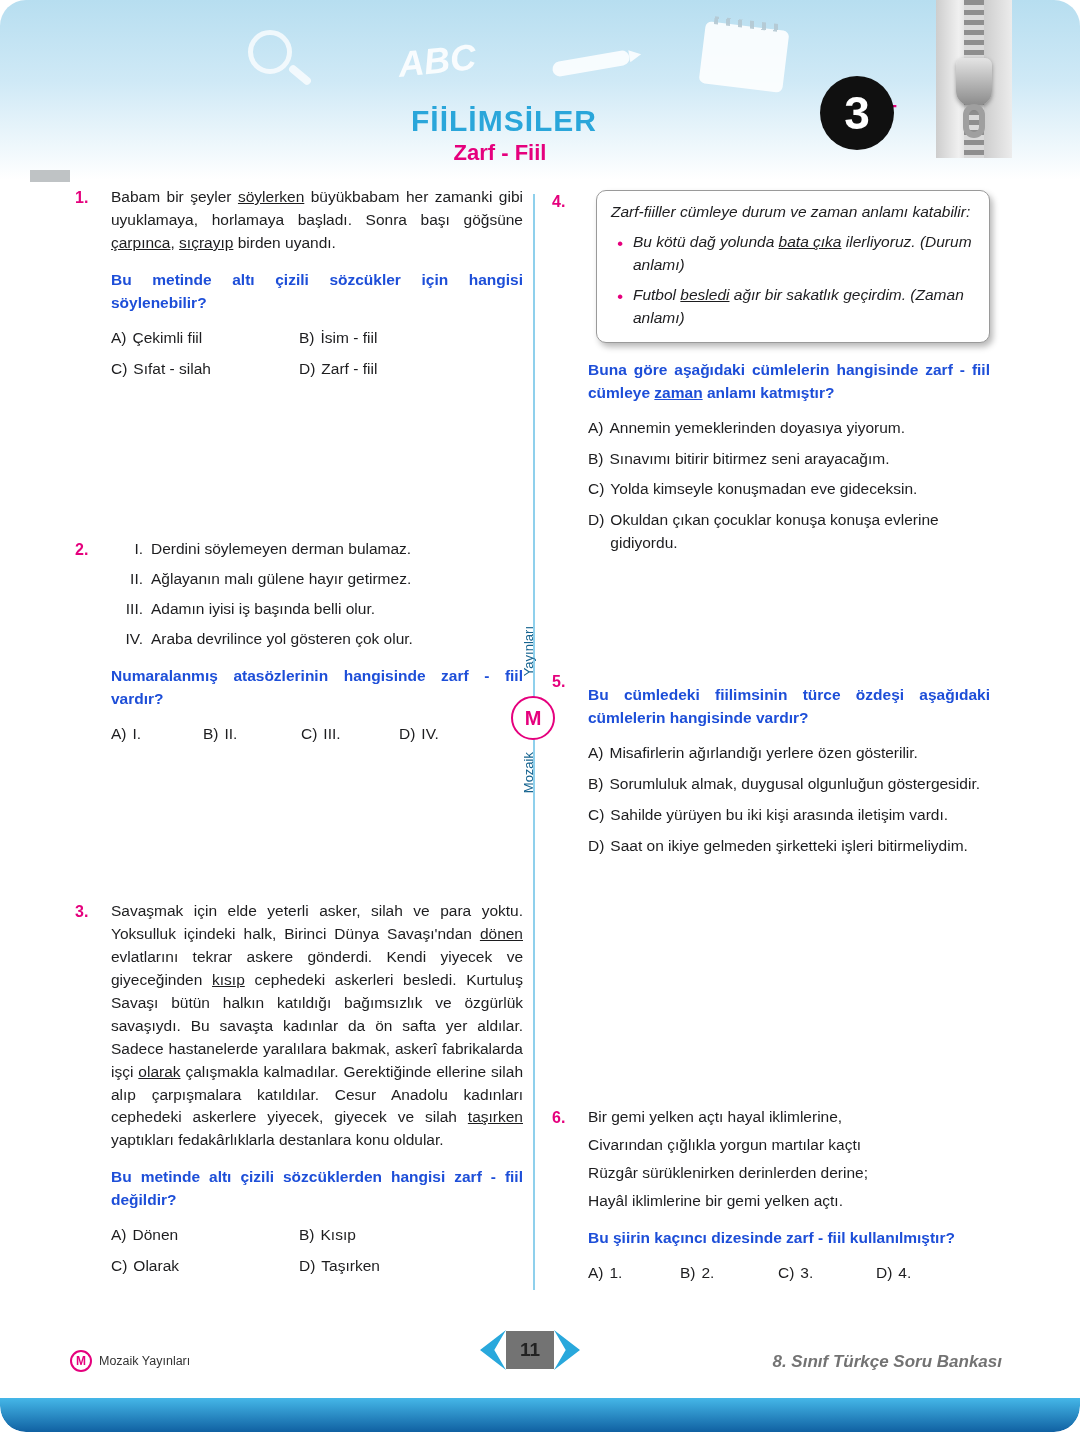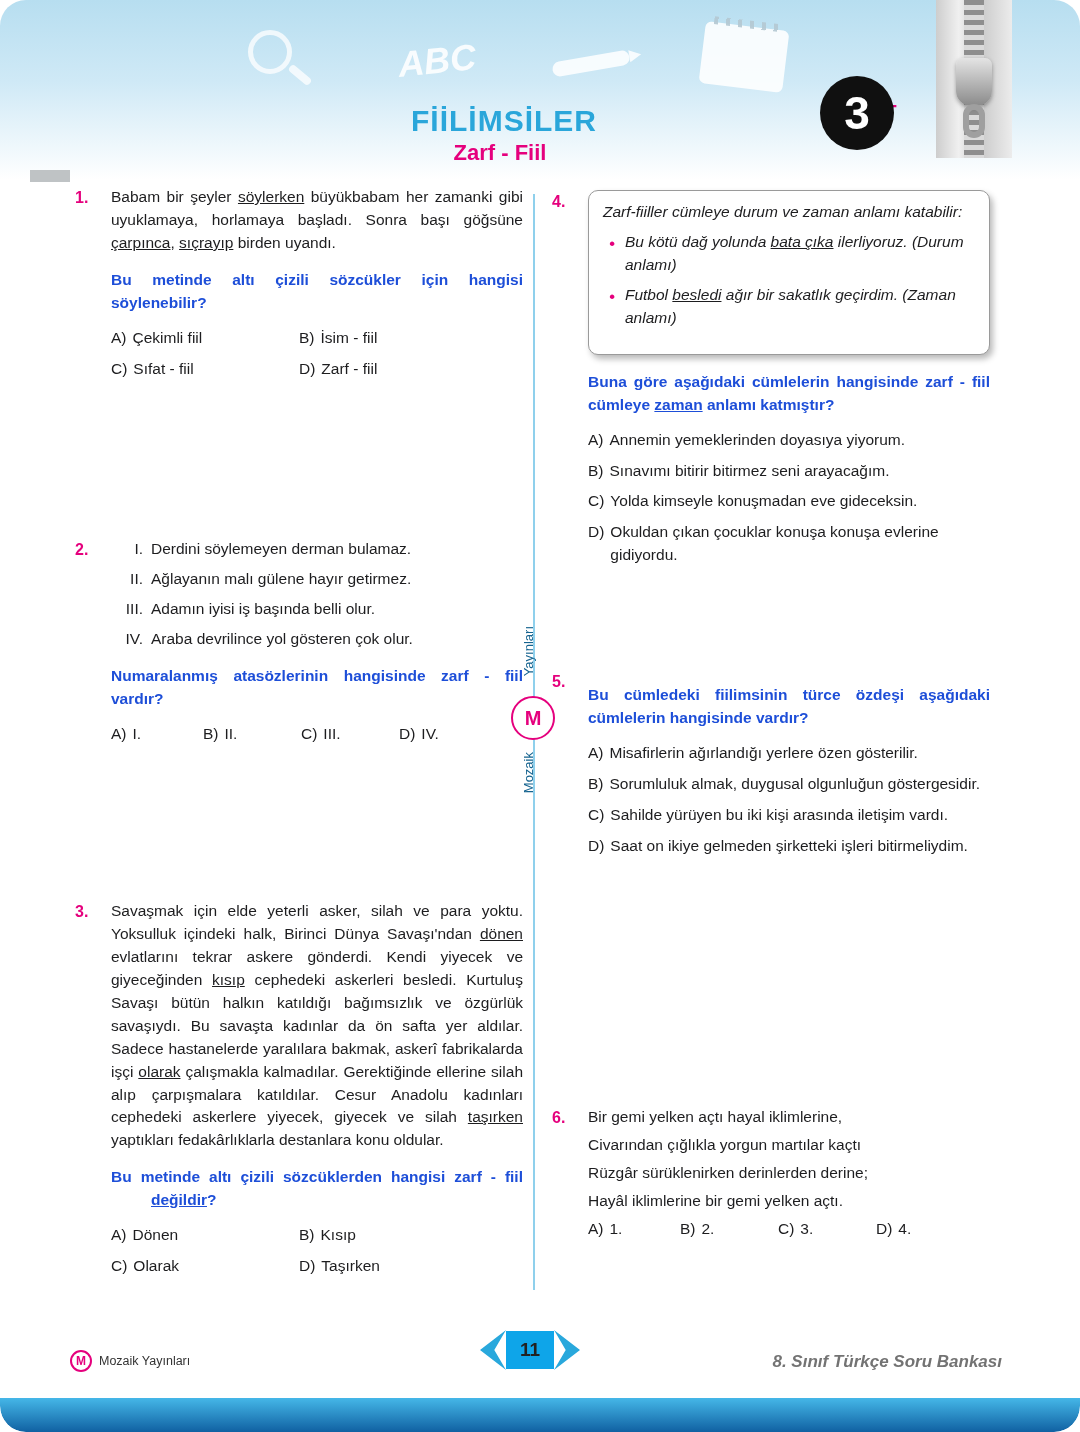--- a/index.html
+++ b/index.html
@@ -68,33 +68,33 @@
   .q-num { color:#e5007d; font-weight:bold; width:26px; flex:none; font-size:16px; }
   .q-body { flex:1; min-width:0; }
   .q-text { text-align:justify; }
   .q-prompt { font-weight:bold; margin-top:14px; margin-bottom:12px; text-align:justify; color:#1d4ed8; }
   .opt { display:flex; gap:6px; margin-bottom:8px; }
   .opt-letter { flex:none; }
   .opts.grid2 { display:grid; grid-template-columns:188px 1fr; }
   .opts.grid4 { display:grid; grid-template-columns:92px 98px 98px 1fr; }
   .proverb { display:flex; gap:8px; margin-bottom:7px; }
   .roman { width:32px; flex:none; text-align:right; }
-  .box { border:1px solid #9a9a9a; border-radius:10px; padding:10px 14px 24px 14px; font-style:italic;
-         box-shadow:3px 4px 6px rgba(0,0,0,.28); background:#fff; margin-bottom:16px; }
+  .box { border:1px solid #9a9a9a; border-radius:10px; padding:10px 14px 12px 14px; font-style:italic;
+         box-shadow:3px 4px 6px rgba(0,0,0,.28); background:#fff; margin-bottom:16px;margin-left:8px; }
   .box-bullet { display:flex; gap:10px; margin-top:7px; padding-left:6px; }
   .bullet-dot { color:#e5007d; flex:none; font-size:17px; }
   .poem-line { margin-bottom:5px; }
 
   
   .page-num-wrap { position:absolute; left:0; top:1330px; width:1060px; display:flex;
                    justify-content:center; align-items:center; }
   .chev { width:26px; height:40px; background:#29a8dc; }
   .chev.left  { clip-path:polygon(100% 0, 0 50%, 100% 100%, 55% 50%); }
   .chev.right { clip-path:polygon(0 0, 100% 50%, 0 100%, 45% 50%); }
-  .page-num-box { width:48px; height:38px; background:#0ea5e9; display:flex; align-items:center;
+  .page-num-box { width:48px; height:38px; background:#737373; display:flex; align-items:center;
                   justify-content:center; font-weight:bold; font-size:19px; color:#222; }
   .footer-left { position:absolute; left:70px; top:1350px; display:flex; align-items:center; gap:7px; }
   .footer-logo { width:22px; height:22px; border:2px solid #e5007d; border-radius:50%; color:#e5007d;
                  font-weight:bold; font-size:12px; display:flex; align-items:center; justify-content:center; }
   .footer-publisher { font-size:12.5px; color:#333; }
   .footer-right { position:absolute; right:78px; top:1352px; font-size:17px; font-weight:bold;
                   font-style:italic; color:#737373; }
   .bottom-bar { position:absolute; left:0; right:0; bottom:0; height:34px;
                 background:linear-gradient(180deg,#45b7e8,#1061a2); border-radius:0 0 26px 26px; }
 </style>
@@ -145,21 +145,21 @@
           <div class="opt">
               <span class="opt-letter">A)</span>
               <span class="opt-text">Çekimli fiil</span>
             </div>
           <div class="opt">
               <span class="opt-letter">B)</span>
               <span class="opt-text">İsim - fiil</span>
             </div>
           <div class="opt">
               <span class="opt-letter">C)</span>
-              <span class="opt-text">Sıfat - fiil</span>
+              <span class="opt-text">Sıfat - silah</span>
             </div>
           <div class="opt">
               <span class="opt-letter">D)</span>
               <span class="opt-text">Zarf - fiil</span>
             </div>
         </div>
       </div>
     </div>
   </div>
 
@@ -204,21 +204,21 @@
         </div>
       </div>
     </div>
   </div>
 
   <div class="question q-left" style="top:900px;">
     <div class="q-flex">
       <div class="q-num">3.</div>
       <div class="q-body">
         <div class="q-text"><span>Savaşmak için elde yeterli asker, silah ve para yoktu. Yoksulluk içindeki halk, Birinci Dünya Savaşı'ndan </span><span style="text-decoration: underline;">dönen</span><span> evlatlarını tekrar askere gönderdi. Kendi yiyecek ve giyeceğinden </span><span style="text-decoration: underline;">kısıp</span><span> cephedeki askerleri besledi. Kurtuluş Savaşı bütün halkın katıldığı bağımsızlık ve özgürlük savaşıydı. Bu savaşta kadınlar da ön safta yer aldılar. Sadece hastanelerde yaralılara bakmak, askerî fabrikalarda işçi </span><span style="text-decoration: underline;">olarak</span><span> çalışmakla kalmadılar. Gerektiğinde ellerine silah alıp çarpışmalara katıldılar. Cesur Anadolu kadınları cephedeki askerlere yiyecek, giyecek ve silah </span><span style="text-decoration: underline;">taşırken</span><span> yaptıkları fedakârlıklarla destanlara konu oldular.</span></div>
-        <div class="q-prompt"><span>Bu metinde altı çizili sözcüklerden hangisi zarf - fiil </span><span style="text-decoration: underline; margin-left: 40px;">değildir</span><span>?</span></div>
+        <div class="q-prompt"><span>Bu metinde altı çizili sözcüklerden hangisi zarf - fiil </span><span style="">değildir</span><span>?</span></div>
         <div class="opts grid2">
           <div class="opt">
               <span class="opt-letter">A)</span>
               <span class="opt-text">Dönen</span>
             </div>
           <div class="opt">
               <span class="opt-letter">B)</span>
               <span class="opt-text">Kısıp</span>
             </div>
           <div class="opt">
@@ -300,20 +300,21 @@
   </div>
 
   <div class="question q-right" style="top:1106px;">
     <div class="q-flex">
       <div class="q-num">6.</div>
       <div class="q-body">
         <div class="poem-line">Bir gemi yelken açtı hayal iklimlerine,</div>
         <div class="poem-line">Civarından çığlıkla yorgun martılar kaçtı</div>
         <div class="poem-line">Rüzgâr sürüklenirken derinlerden derine;</div>
         <div class="poem-line">Hayâl iklimlerine bir gemi yelken açtı.</div>
+        <div class="q-prompt">Bu şiirin kaçıncı dizesinde zarf - fiil kullanılmıştır?</div>
         <div class="opts grid4">
           <div class="opt">
               <span class="opt-letter">A)</span>
               <span class="opt-text">1.</span>
             </div>
           <div class="opt">
               <span class="opt-letter">B)</span>
               <span class="opt-text">2.</span>
             </div>
           <div class="opt">

